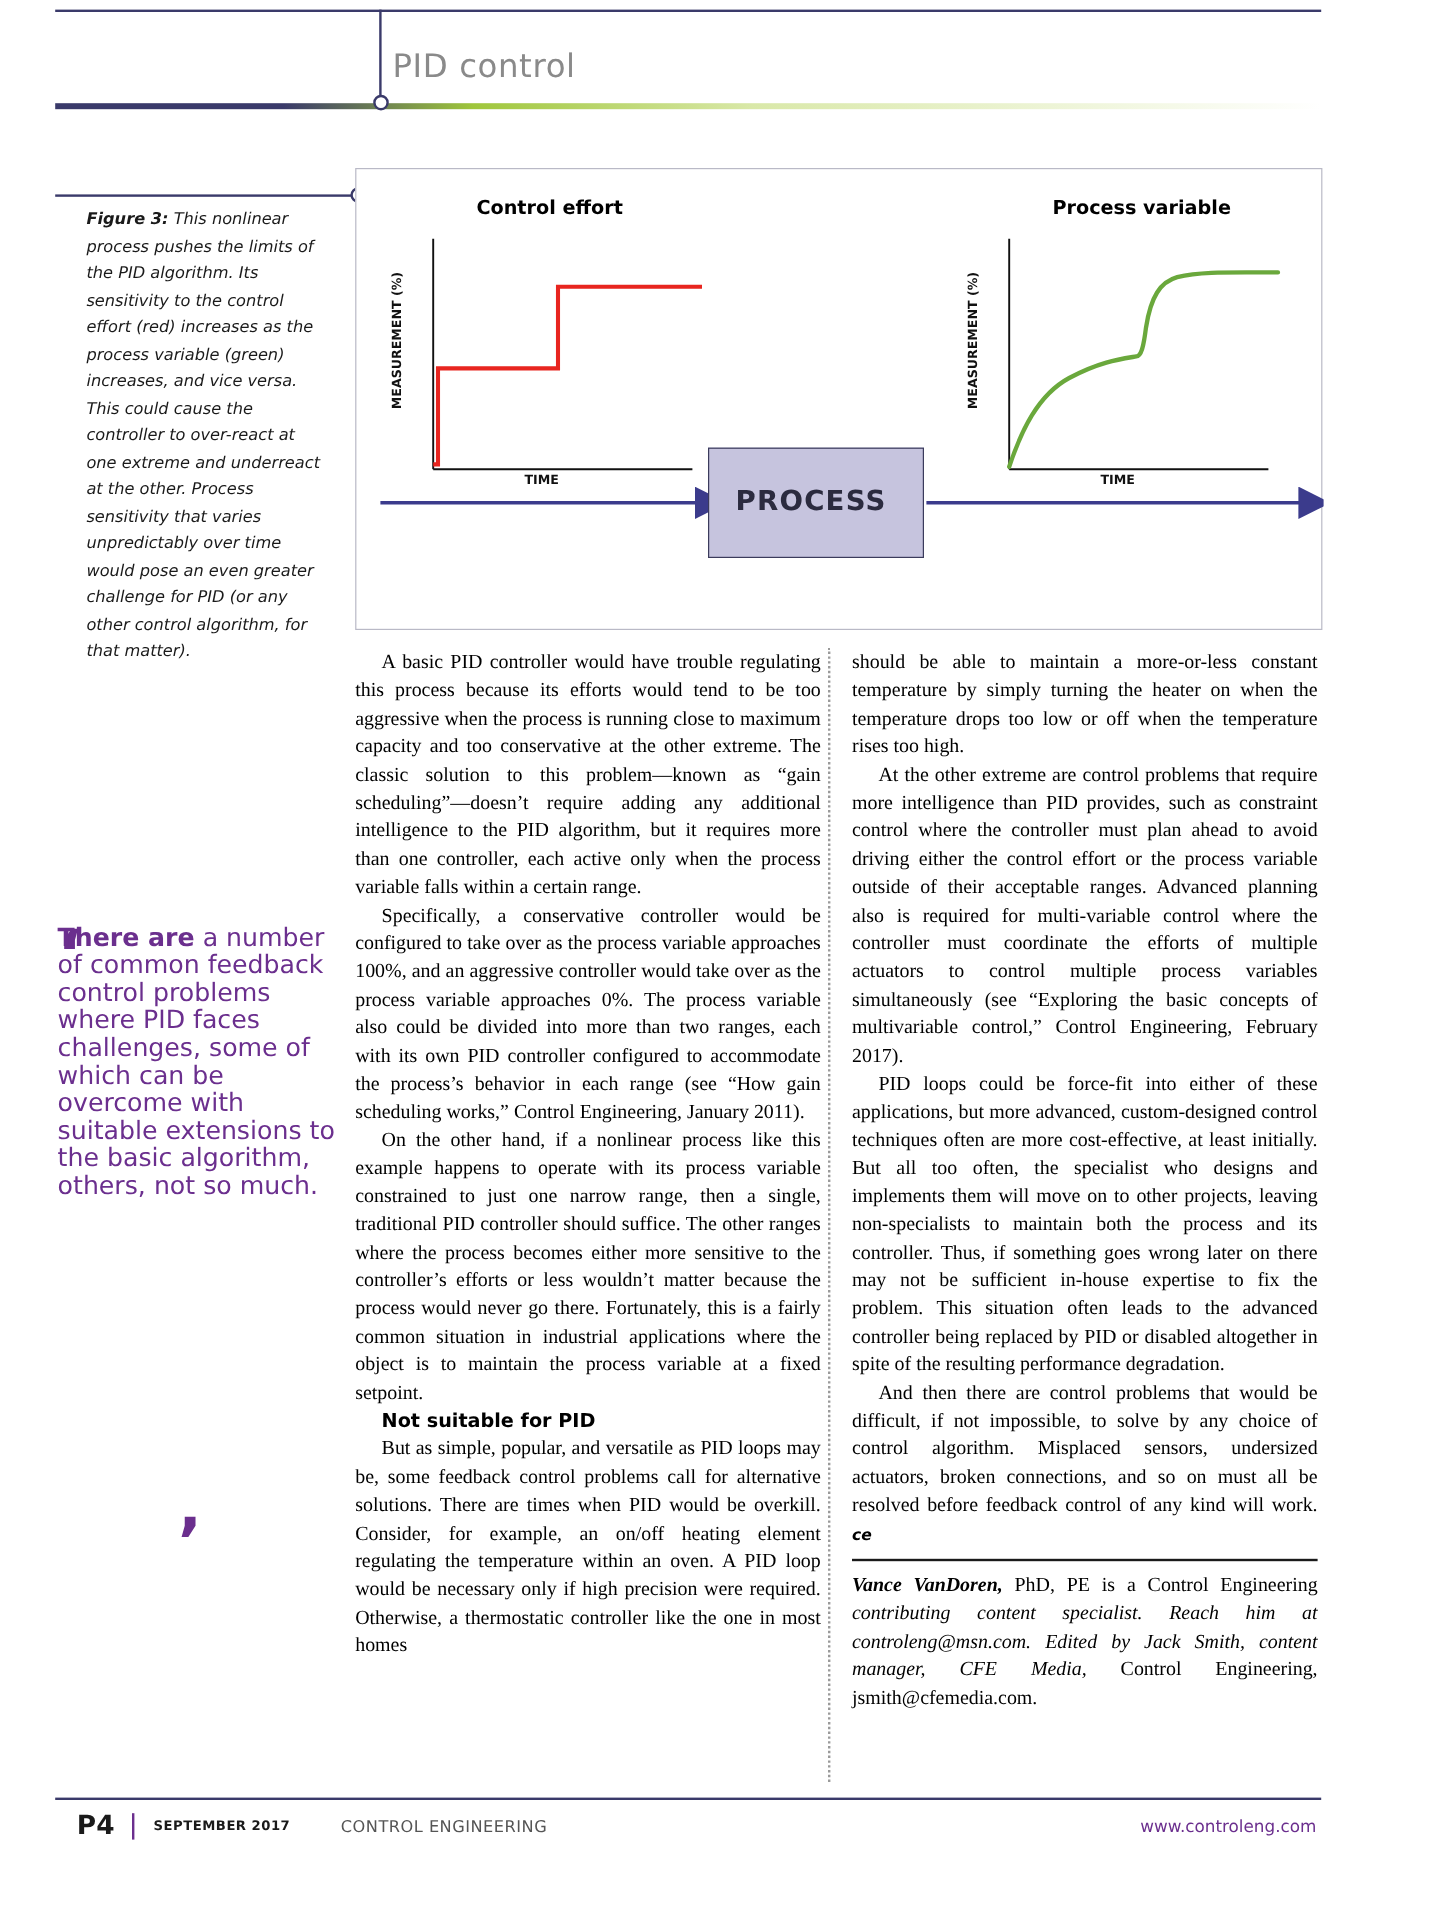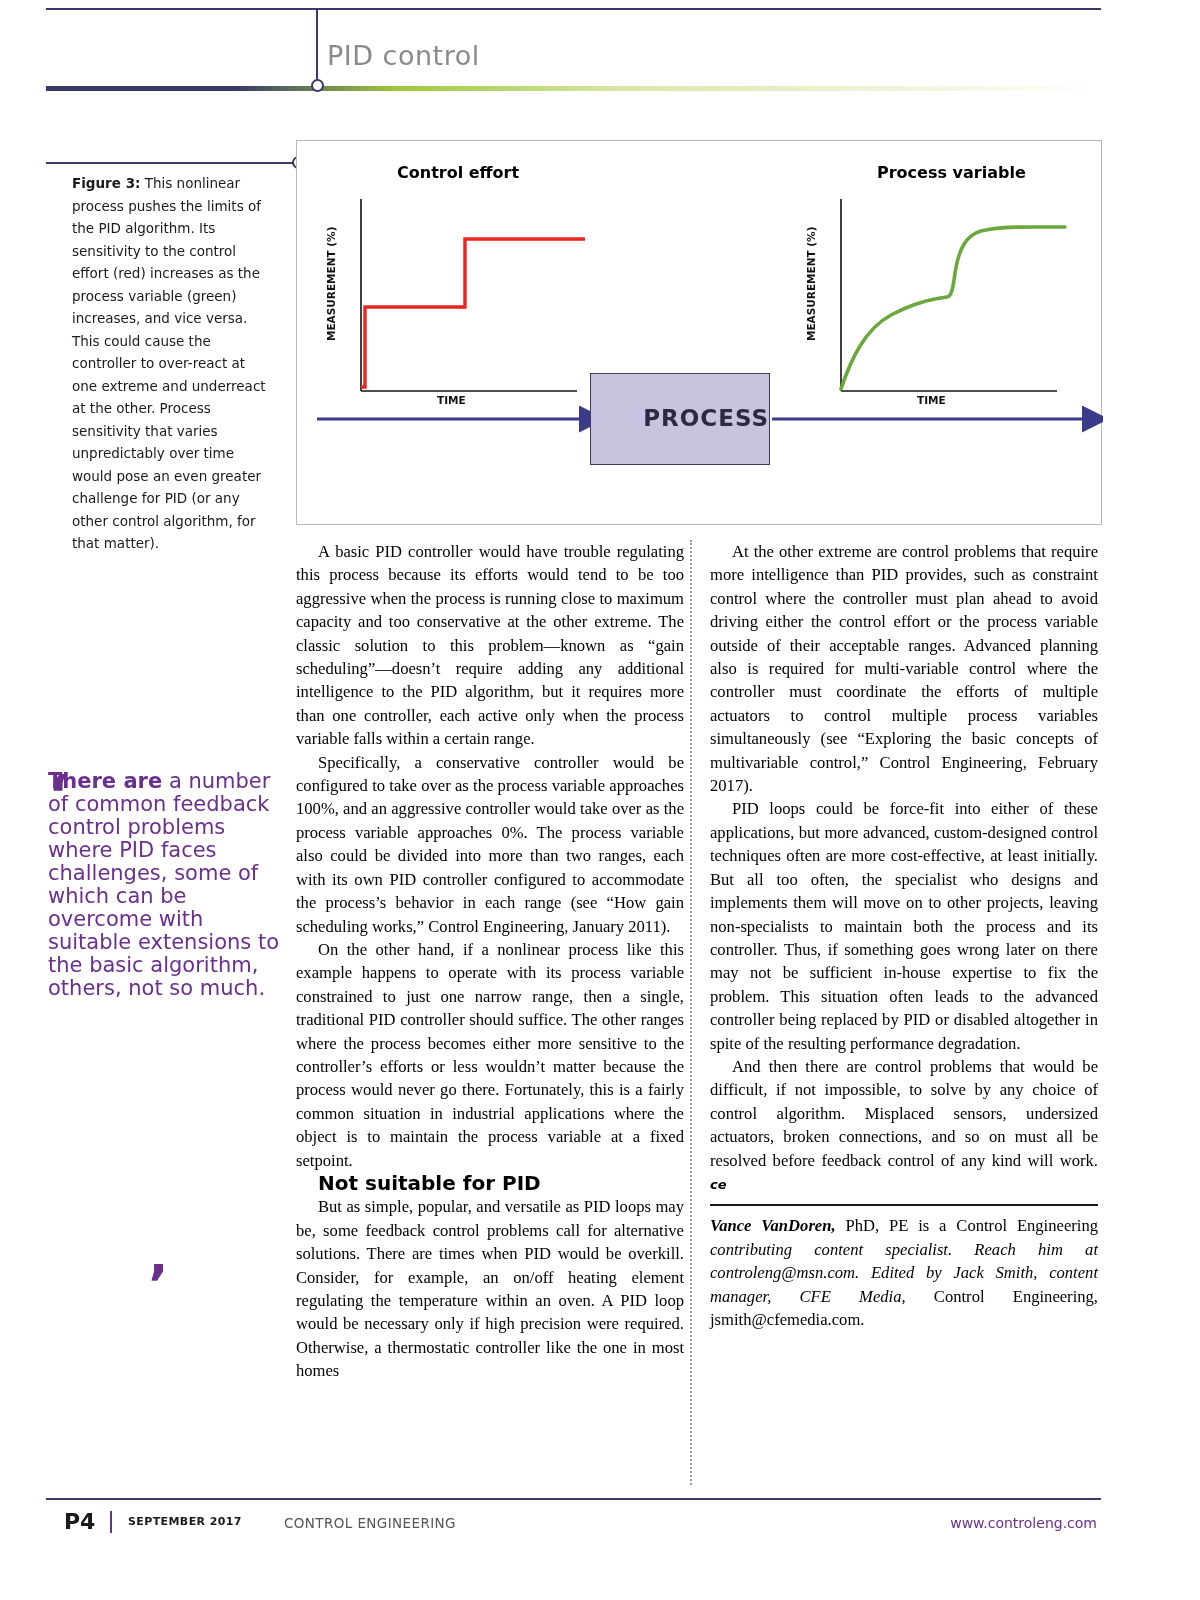--- a/index.html
+++ b/index.html
@@ -64,20 +64,21 @@
 
   
   .caption {
     position: absolute;
     left: 72px; top: 172px;
     width: 200px;
     font-family: "DejaVu Sans", sans-serif;
     font-size: 13.5px;
     line-height: 22.5px;
     color: #1a1a1a;
+    font-style: italic;
   }
   .caption b { font-weight: bold; }
 
   .caption-rule {
     position: absolute;
     left: 46px; top: 162px; width: 252px; height: 2px;
     background: #3a3a6a;
   }
   .caption-dot {
     position: absolute;
@@ -144,21 +145,21 @@
   .col-right { left: 710px; }
   .col-divider {
     position: absolute;
     left: 690px; top: 540px;
     width: 0; height: 945px;
     border-left: 2px dotted #9a9a9a;
   }
   .subhead {
     font-family: "DejaVu Sans", sans-serif;
     font-weight: bold;
-    font-size: 20px;
+    font-size: 16px;
     margin-top: 14px;
     margin-bottom: 2px;
     text-indent: 0;
   }
   .bio {
     margin-top: 8px;
     font-style: italic;
   }
   .bio .rm { font-style: normal; }
   .bio .bold { font-weight: bold; font-style: italic; }
@@ -234,26 +235,27 @@
   .process-box {
     position: absolute;
     left: 293px; top: 232px;
     width: 180px; height: 92px;
     background: #c6c4de;
     border: 1.5px solid #3b3b5c;
   }
   .process-box span {
     position: absolute;
     left: 0; right: 0; top: 31px;
-    text-align: right;
+    text-align: left;
     font-family: "DejaVu Sans", sans-serif;
     font-weight: bold;
     font-size: 23px;
     letter-spacing: 1px;
     color: #2b2b3f;
+    padding-left: 22px;
   }
 </style>
 </head>
 <body>
 
 <div class="header">
   <div class="header-rule-top"></div>
   <div class="header-vline"></div>
   <div class="header-sub">PID control</div>
   <div class="header-gradient"></div>
@@ -315,20 +317,21 @@
 
 <div class="col col-left">
   <p>A basic PID controller would have trouble regulating this process because its efforts would tend to be too aggressive when the process is running close to maximum capacity and too conservative at the other extreme. The classic solution to this problem—known as “gain scheduling”—doesn’t require adding any additional intelligence to the PID algorithm, but it requires more than one controller, each active only when the process variable falls within a certain range.</p>
   <p>Specifically, a conservative controller would be configured to take over as the process variable approaches 100%, and an aggressive controller would take over as the process variable approaches 0%. The process variable also could be divided into more than two ranges, each with its own PID controller configured to accommodate the process’s behavior in each range (see “How gain scheduling works,” Control Engineering, January 2011).</p>
   <p>On the other hand, if a nonlinear process like this example happens to operate with its process variable constrained to just one narrow range, then a single, traditional PID controller should suffice. The other ranges where the process becomes either more sensitive to the controller’s efforts or less wouldn’t matter because the process would never go there. Fortunately, this is a fairly common situation in industrial applications where the object is to maintain the process variable at a fixed setpoint.</p>
   <p class="subhead">Not suitable for PID</p>
   <p>But as simple, popular, and versatile as PID loops may be, some feedback control problems call for alternative solutions. There are times when PID would be overkill. Consider, for example, an on/off heating element regulating the temperature within an oven. A PID loop would be necessary only if high precision were required. Otherwise, a thermostatic controller like the one in most homes</p>
 </div>
 
 <div class="col col-right">
+  <p class="noindent">should be able to maintain a more-or-less constant temperature by simply turning the heater on when the temperature drops too low or off when the temperature rises too high.</p>
   <p>At the other extreme are control problems that require more intelligence than PID provides, such as constraint control where the controller must plan ahead to avoid driving either the control effort or the process variable outside of their acceptable ranges. Advanced planning also is required for multi-variable control where the controller must coordinate the efforts of multiple actuators to control multiple process variables simultaneously (see “Exploring the basic concepts of multivariable control,” Control Engineering, February 2017).</p>
   <p>PID loops could be force-fit into either of these applications, but more advanced, custom-designed control techniques often are more cost-effective, at least initially. But all too often, the specialist who designs and implements them will move on to other projects, leaving non-specialists to maintain both the process and its controller. Thus, if something goes wrong later on there may not be sufficient in-house expertise to fix the problem. This situation often leads to the advanced controller being replaced by PID or disabled altogether in spite of the resulting performance degradation.</p>
   <p><span>And then there are control problems that would be difficult, if not impossible, to solve by any choice of control algorithm. Misplaced sensors, undersized actuators, broken connections, and so on must all be resolved before feedback control of any kind will work.</span> <span class="ce-mark">ce</span></p>
   <hr class="bio-rule">
   <p class="bio noindent"><span class="bold">Vance VanDoren,</span><span class="rm"> PhD, PE is a </span><span class="rm">Control Engineering</span><span> contributing content specialist. Reach him at controleng@msn.com. Edited by Jack Smith, content manager, CFE Media, </span><span class="rm">Control Engineering, jsmith@cfemedia.com.</span></p>
 </div>
 
 <div class="footer-rule"></div>
 <div class="footer">
   <div class="footer-page">P4</div>

